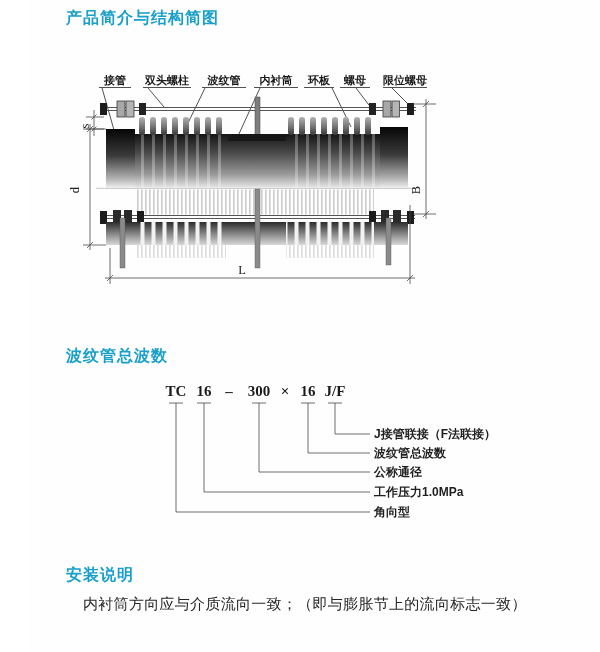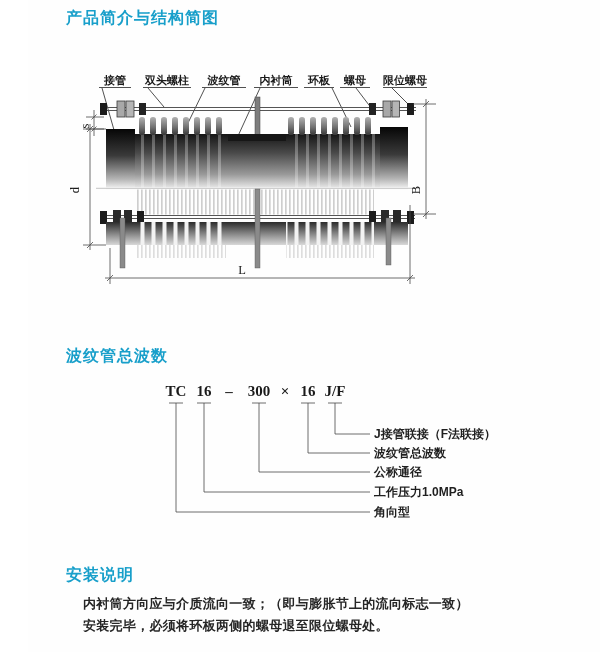--- a/index.html
+++ b/index.html
@@ -17,21 +17,21 @@
     color:#189fca;
   }
   #title-intro   { top:8px; }
   #title-code    { top:346px; }
   #title-install { top:565px; }
   .svg-wrap { position:absolute; }
   #diagram-svg { left:40px; top:62px; width:420px; height:250px; }
   #code-svg    { left:100px; top:376px; width:480px; height:160px; }
   .install-text {
     position:absolute; left:55px; top:593px; width:500px;
-    font-size:13px; font-weight:700; line-height:22px; color:#262626;
+    font-size:15px; font-weight:400; line-height:22px; color:#262626;
     letter-spacing:0.3px;
   }
   svg text { font-family:"Liberation Sans","DejaVu Sans",sans-serif; }
   .part-label { font-size:11px; font-weight:bold; fill:#1a1a1a; }
   .dim-letter { font-family:"Liberation Serif","DejaVu Serif",serif; font-size:12.5px; fill:#1a1a1a; }
   .code-seg   { font-family:"Liberation Serif","DejaVu Serif",serif; font-size:15px; font-weight:600; fill:#1a1a1a; }
   .callout    { font-size:12px; font-weight:600; fill:#1f1f1f; }
   .lead  { stroke:#3c3c3c; stroke-width:0.9; fill:none; }
   .thin  { stroke:#4a4a4a; stroke-width:0.8; fill:none; }
   .rodln { stroke:#555; stroke-width:1.2; fill:none; }
@@ -215,16 +215,15 @@
       <text class="callout" x="246" y="100">公称通径</text>
       <text class="callout" x="246" y="120">工作压力1.0MPa</text>
       <text class="callout" x="246" y="140">角向型</text>
     </g>
   </svg>
 
   <div class="sec-title" id="title-install">安装说明</div>
 
   <div class="install-text">
     <div>内衬筒方向应与介质流向一致；（即与膨胀节上的流向标志一致）</div>
-    <div>安装完毕，必须将环板两侧的螺母退至限位螺母处。</div>
   </div>
 
 </div>
 
 </body></html>

